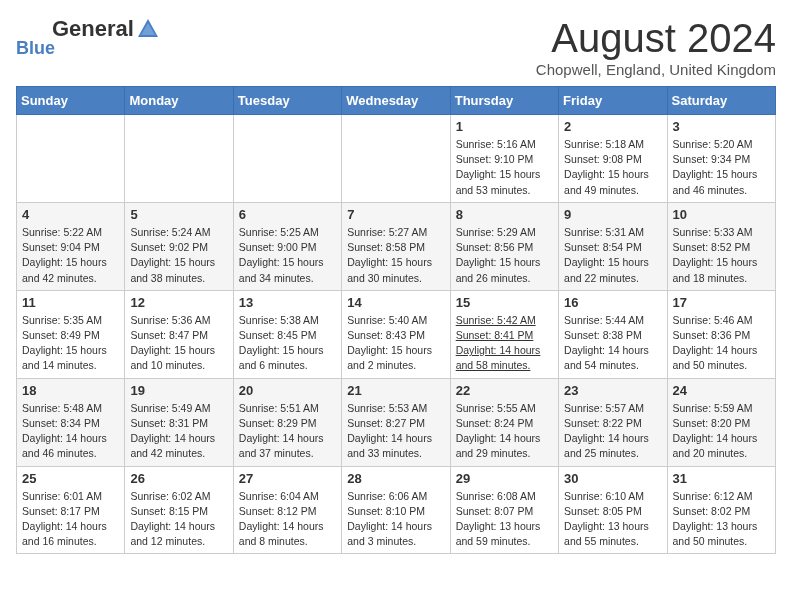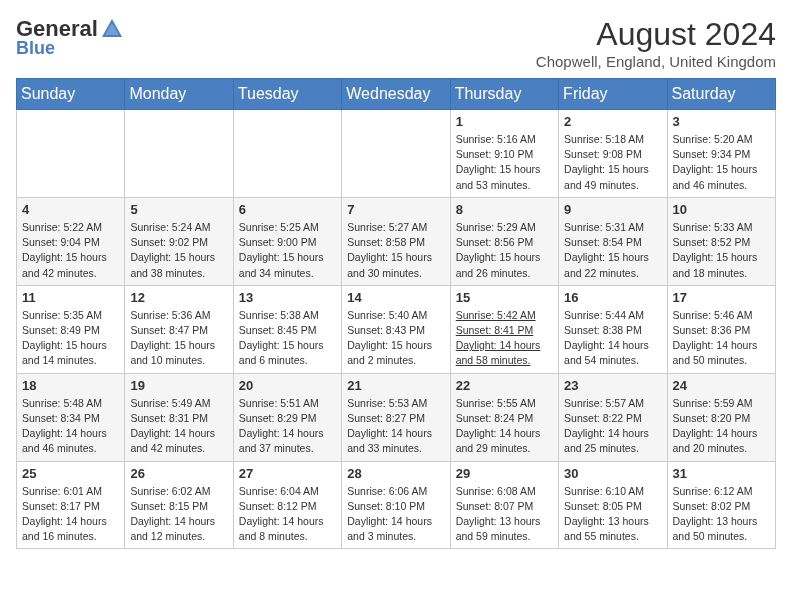--- a/index.html
+++ b/index.html
@@ -20,52 +20,53 @@
       display: flex;
       flex-direction: column;
       align-items: flex-start;
     }
     .logo-text {
       display: flex;
       align-items: center;
       font-size: 22px;
       font-weight: bold;
       color: #333;
+      margin-left: 36px;
     }
     .logo-general { color: #333; }
     .logo-blue { color: #4a7fc1; }
     .logo-icon {
       width: 24px;
       height: 24px;
       margin-left: 2px;
     }
     .title-block {
       text-align: right;
     }
     .month-title {
-      font-size: 32px;
+      font-size: 40px;
       font-weight: normal;
       color: #333;
     }
     .location {
       font-size: 15px;
       color: #555;
     }
     .calendar {
       width: 100%;
       border-collapse: collapse;
       font-size: 11px;
     }
     .calendar thead th {
       background: #4a7fc1;
       color: #fff;
       padding: 6px 4px;
       text-align: left;
-      font-size: 16px;
-      font-weight: normal;
+      font-size: 13px;
+      font-weight: bold;
       border: 1px solid #3a6fb1;
     }
     .calendar tbody td {
       border: 1px solid #ccc;
       vertical-align: top;
       padding: 4px 5px;
       width: 108px;
       min-height: 80px;
       background: #fff;
     }

